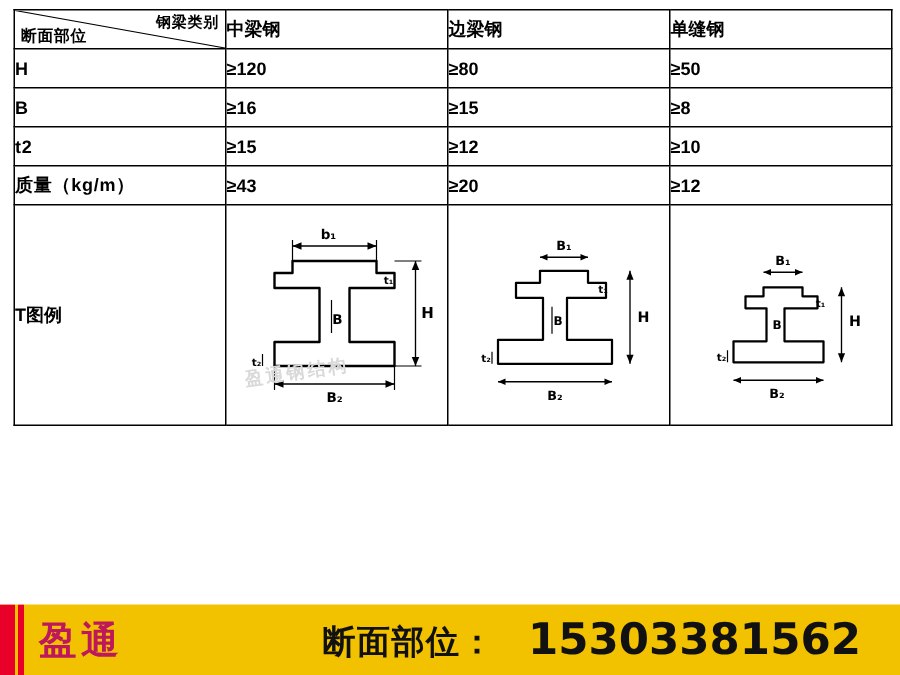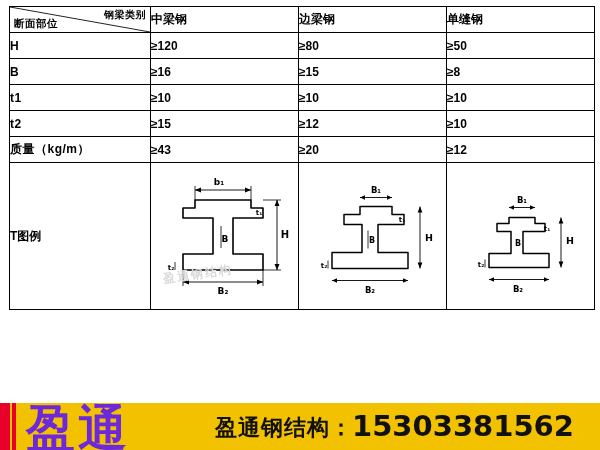--- a/index.html
+++ b/index.html
@@ -133,26 +133,26 @@
   .footer .stripe-l2 {
     position: absolute;
     left: 12px; top: 0;
     width: 4px; height: 53px;
     background: #e8002a;
   }
   .footer .brand {
     position: absolute;
     left: 26px;
     top: 4px;
-    font-size: 49px;
+    font-size: 25px;
     line-height: 44px;
     font-weight: bold;
-    color: #6d28d9;
+    color: #be185d;
     letter-spacing: 3px;
-    font-family: Liberation Serif, serif;
+    font-family: Liberation Mono, monospace;
   }
   .footer .hotline-label {
     position: absolute;
     left: 215px;
     top: 10px;
     font-size: 22px;
     font-weight: bold;
     color: #111111;
     letter-spacing: 1px;
     font-family: "DejaVu Sans", sans-serif;
@@ -194,26 +194,20 @@
         <td class="value">≥80</td>
         <td class="value">≥50</td>
       </tr>
       <tr>
         <td class="param">B</td>
         <td class="value">≥16</td>
         <td class="value">≥15</td>
         <td class="value">≥8</td>
       </tr>
       <tr>
-        <td class="param">t1</td>
-        <td class="value">≥10</td>
-        <td class="value">≥10</td>
-        <td class="value">≥10</td>
-      </tr>
-      <tr>
         <td class="param">t2</td>
         <td class="value">≥15</td>
         <td class="value">≥12</td>
         <td class="value">≥10</td>
       </tr>
       <tr>
         <td class="param">质量（kg/m）</td>
         <td class="value">≥43</td>
         <td class="value">≥20</td>
         <td class="value">≥12</td>
@@ -315,17 +309,17 @@
           </div>
         </td>
       </tr>
     </tbody>
   </table>
 
   <div class="footer">
     <div class="stripe-l"></div>
     <div class="stripe-l2"></div>
     <div class="brand">盈通</div>
-    <div class="hotline-label">盈通钢结构：</div>
+    <div class="hotline-label">断面部位：</div>
     <div class="hotline-number">15303381562</div>
   </div>
 
 </div>
 
 </body></html>

